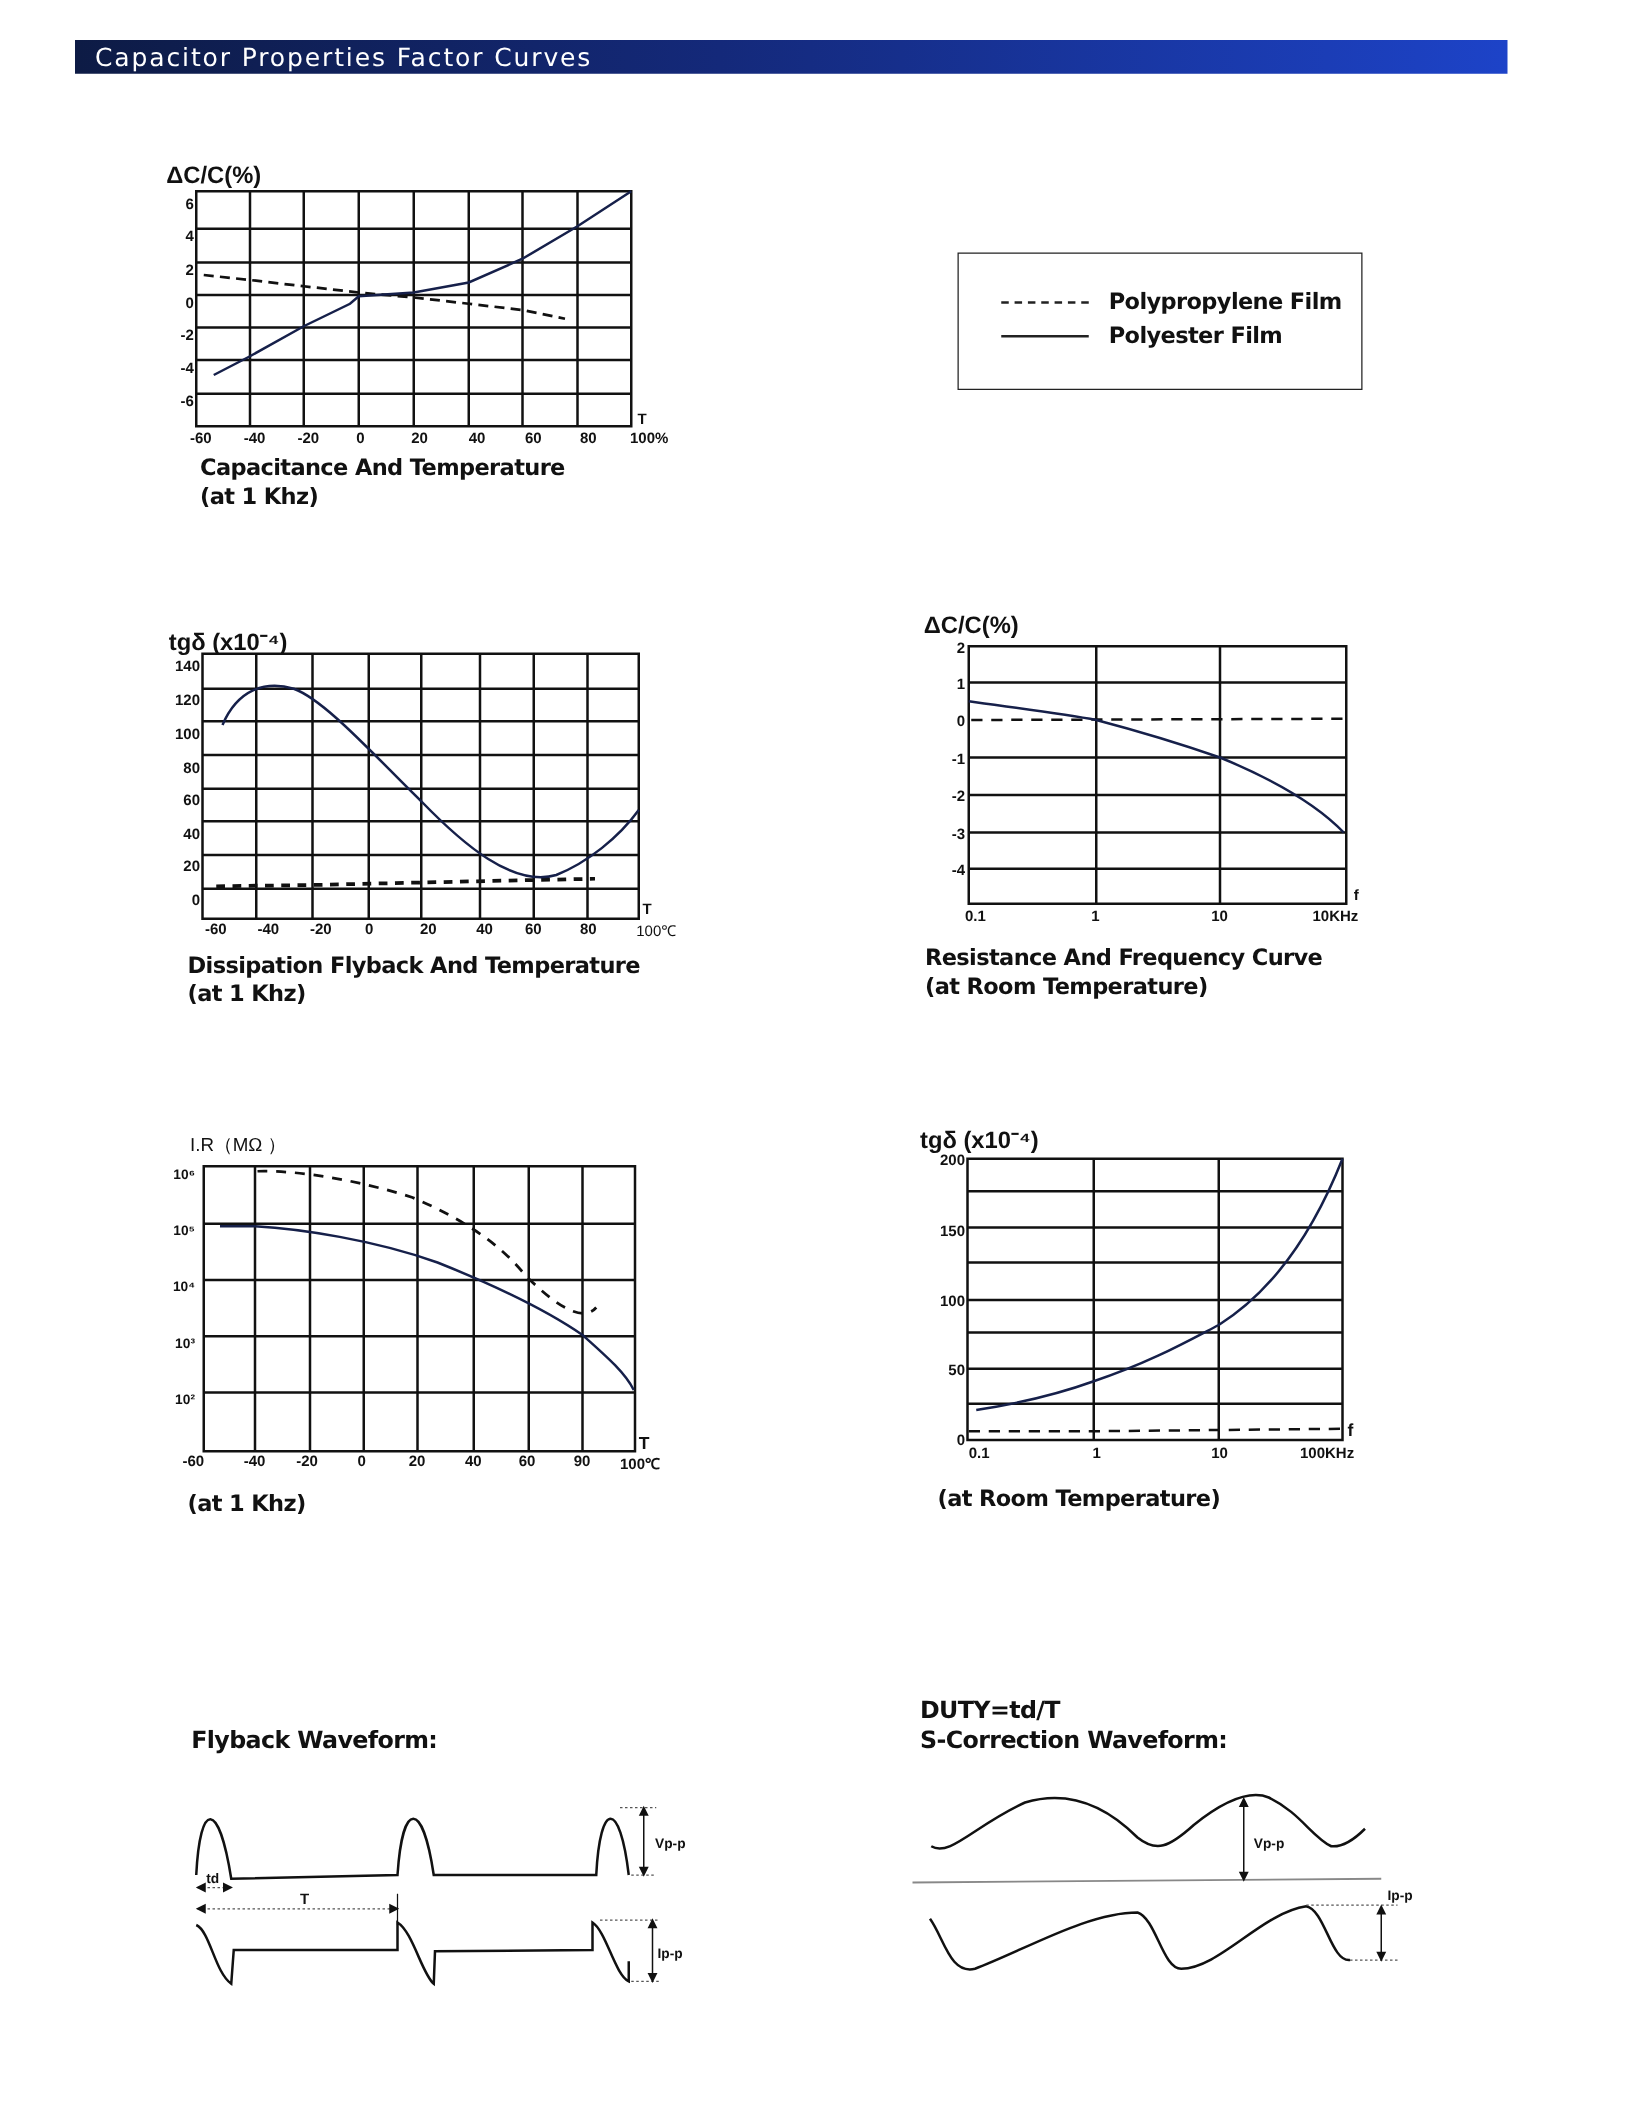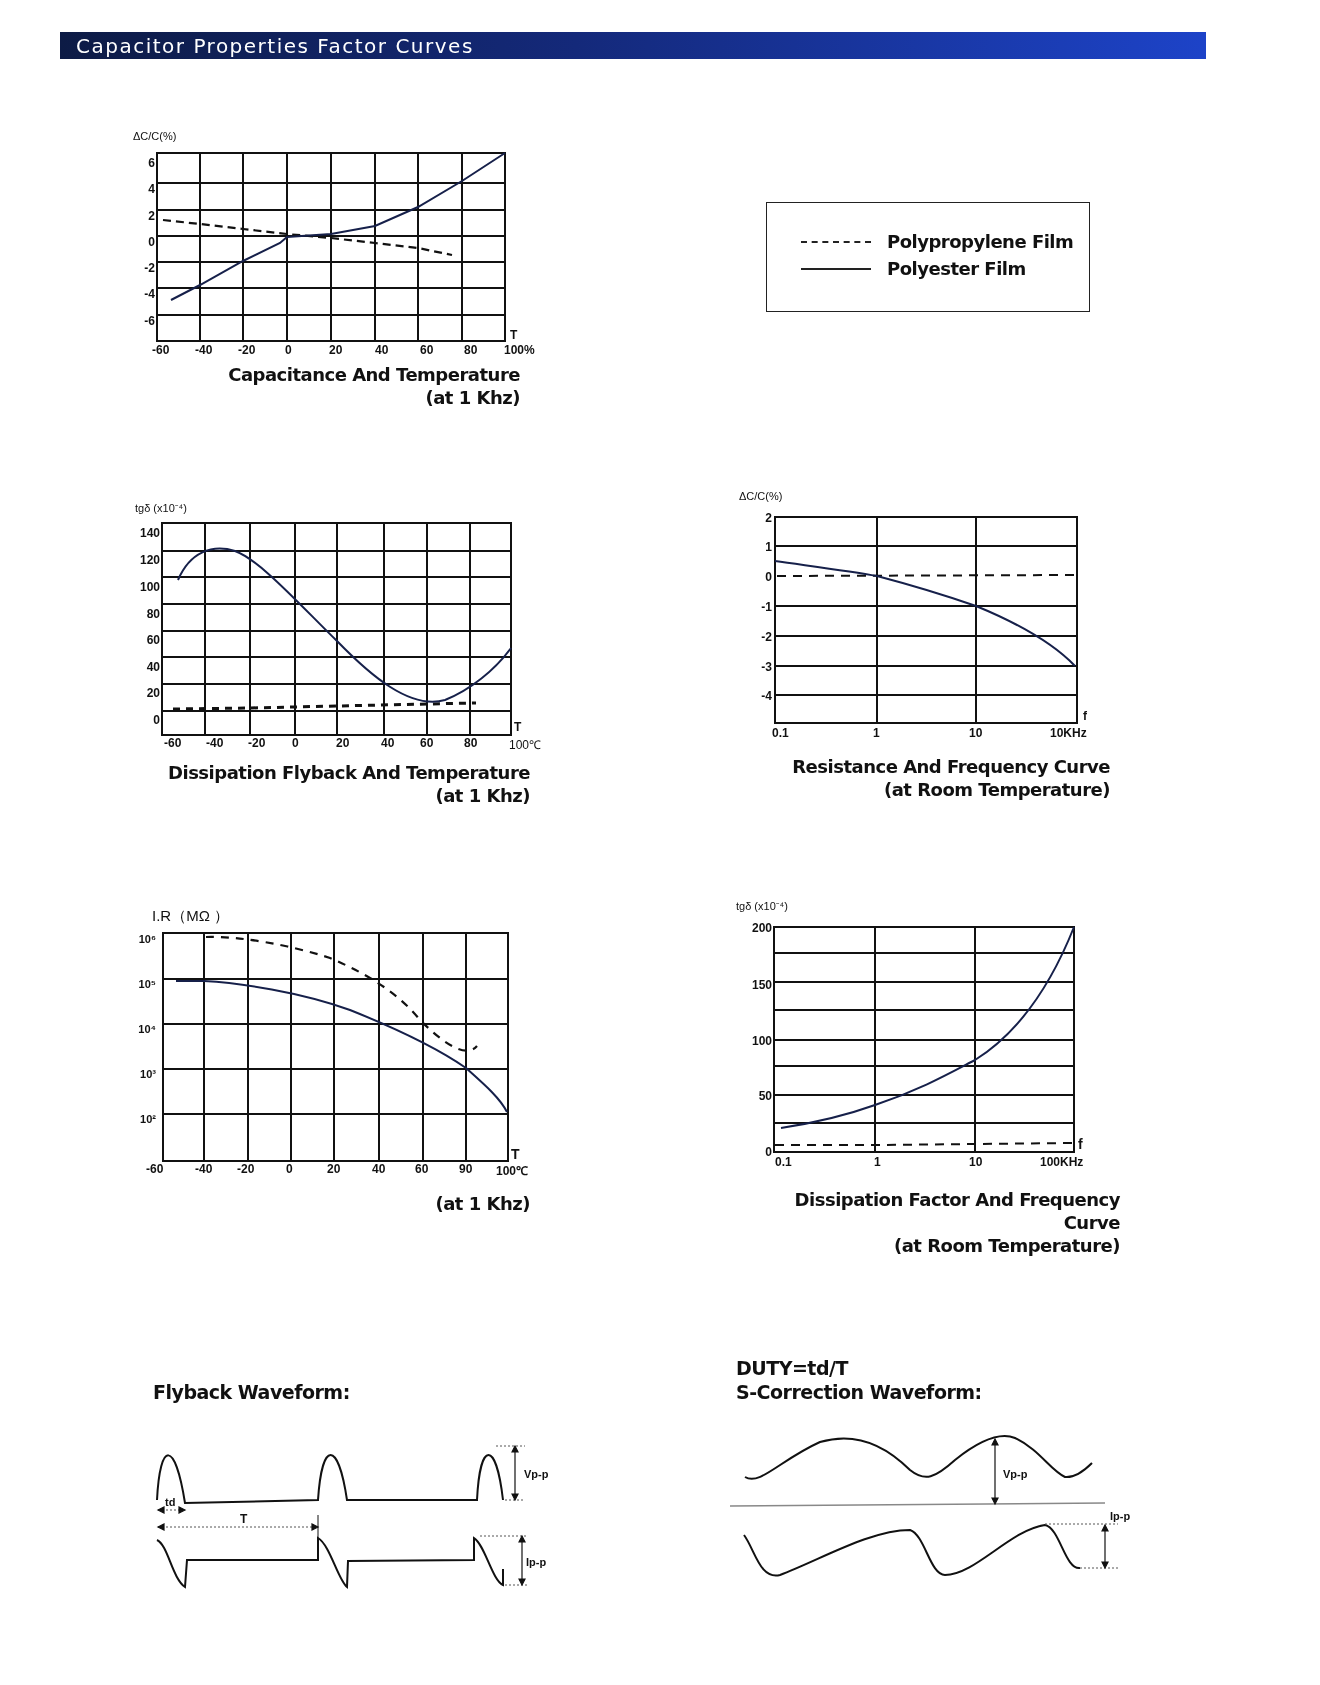--- a/index.html
+++ b/index.html
@@ -1,22 +1,22 @@
 <!DOCTYPE html>
 <html><head>
 <meta charset="utf-8">
 <style>
   html,body{margin:0;padding:0;background:#fff;}
   body{width:1320px;height:1685px;position:relative;overflow:hidden;font-family:"Liberation Sans",sans-serif;color:#111;}
   .titlebar{position:absolute;left:60px;top:32px;width:1146px;height:27px;background:linear-gradient(90deg,#0d1b45 0%,#14297a 45%,#1d43c8 100%);}
   .titlebar span{position:absolute;left:16px;top:2px;color:#fff;font-size:20px;letter-spacing:1.5px;font-family:"DejaVu Sans",sans-serif;}
   .chart{position:absolute;}
   .chart svg{position:absolute;left:0;top:0;overflow:visible;}
-  .ylabel{position:absolute;font-size:11px;font-weight:normal;white-space:nowrap;}
-  .ctitle{position:absolute;text-align:right;font-size:18px;font-weight:bold;line-height:23px;font-family:"DejaVu Sans",sans-serif;letter-spacing:-0.5px;}
+  .ylabel{position:absolute;font-size:19px;font-weight:bold;white-space:nowrap;}
+  .ctitle{position:absolute;text-align:left;font-size:18px;font-weight:bold;line-height:23px;font-family:"DejaVu Sans",sans-serif;letter-spacing:-0.5px;}
   .tick{font-size:12px;font-weight:bold;font-family:"Liberation Sans",sans-serif;}
   .legend{position:absolute;left:766px;top:202px;width:322px;height:108px;border:1.5px solid #222;}
   .legend .row{position:absolute;left:34px;display:flex;align-items:center;font-weight:bold;font-size:18px;font-family:"DejaVu Sans",sans-serif;letter-spacing:-0.5px;}
   .legend .sw{width:70px;height:0;margin-right:16px;}
   .sw.dash{border-top:2px dashed #222;}
   .sw.solid{border-top:2px solid #222;}
   .wtitle{position:absolute;font-size:19px;font-weight:bold;font-family:"DejaVu Sans",sans-serif;letter-spacing:-0.5px;line-height:24px;}
 </style>
 </head>
 <body>
@@ -244,21 +244,20 @@
     </g>
   </svg>
   <div class="tick" style="position:absolute;left:0;top:1155px;width:1320px;height:20px;">
     <span style="position:absolute;left:775px;">0.1</span>
     <span style="position:absolute;left:874px;">1</span>
     <span style="position:absolute;left:969px;">10</span>
     <span style="position:absolute;left:1040px;">100KHz</span>
   </div>
   <div class="tick" style="position:absolute;left:1078px;top:1136px;font-size:14px;">f</div>
   <div class="ctitle" style="left:750px;top:1188px;width:370px;">
-    <div>Dissipation Factor And Frequency Curve</div>
     <div>(at Room Temperature)</div>
   </div>
 </div>
 
 <div class="wtitle" style="left:153px;top:1380px;">Flyback Waveform:</div>
 <svg width="620" height="1685" style="position:absolute;left:0;top:0;">
   <g stroke="#111" stroke-width="2" fill="none">
     <path d="M157 1500 C160 1440, 175 1440, 185 1503 L318 1500 C322 1440, 338 1440, 347 1500 L477 1500 C480 1440, 496 1440, 503 1500"></path>
     <path d="M157 1540 C168 1545, 172 1578, 185 1587 L187 1560 L318 1560 L318 1538 C330 1545, 338 1580, 347 1587 L348 1561 L474 1560 L474 1538 C485 1545, 492 1580, 503 1585 L503 1569"></path>
   </g>

